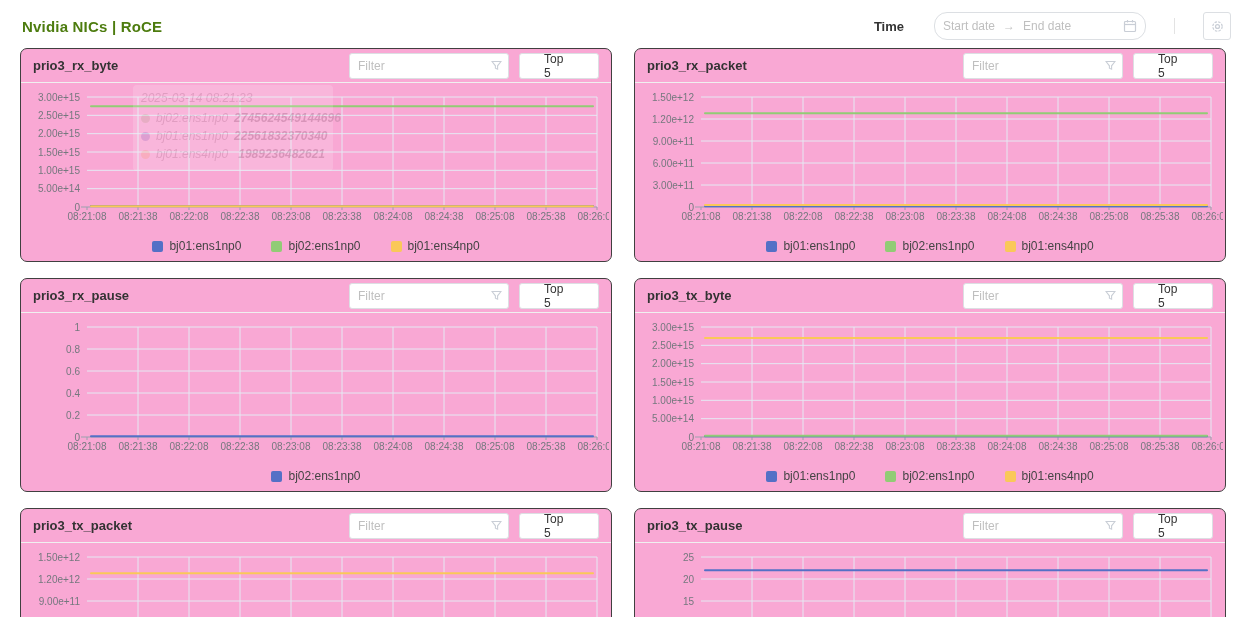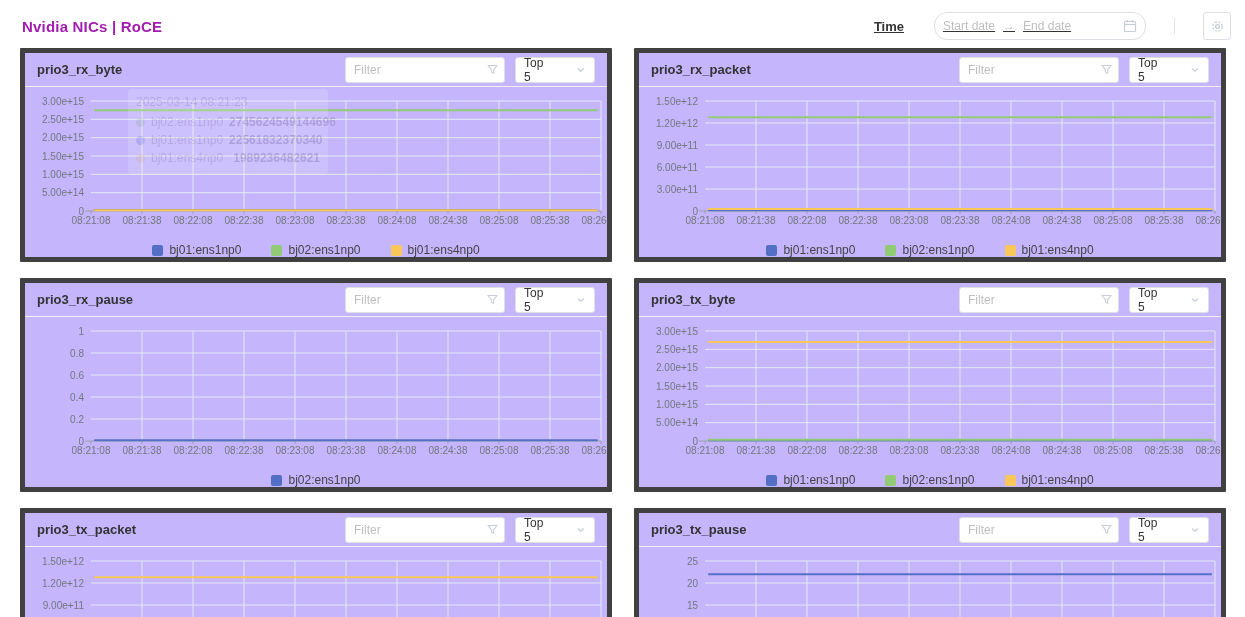--- a/index.html
+++ b/index.html
@@ -2,63 +2,63 @@
 <html><head>
 <meta charset="utf-8">
 <style>
   * { margin:0; padding:0; box-sizing:border-box; }
   html,body { width:1245px; height:617px; overflow:hidden; background:#fff;
     font-family:"Liberation Sans", sans-serif; color:#333; }
 
   
   .page-header { display:flex; justify-content:space-between; align-items:center;
     padding:12px 14px 8px 22px; height:48px; }
-  .page-title { font-size:15px; font-weight:bold; color:#a21caf; letter-spacing:.2px; }
-  .time-controls { display:flex; align-items:center; gap:28px;text-decoration:underline; }
+  .page-title { font-size:15px; font-weight:bold; color:#4d7c0f; letter-spacing:.2px; }
+  .time-controls { display:flex; align-items:center; gap:28px; }
   .time-label { font-size:13px; font-weight:bold; color:#333; margin-right:2px; }
   .date-range { display:flex; align-items:center; gap:8px; width:212px; height:28px;
     border:1px solid #dcdfe3; border-radius:13px; padding:0 8px; background:#fff; cursor:pointer;justify-content:space-between; }
   .date-range .ph { font-size:12px; color:#bfbfbf; flex:0 0 auto; }
   .date-range .ph.end { flex:1; }
   .date-range .arrow { font-size:12px; color:#c4c4c4; }
   .vdiv { width:1px; height:16px; background:#e3e3e3; }
   .gear-btn { width:28px; height:28px; border:1px solid #dcdfe3; border-radius:3px;
     background:#fff; display:flex; align-items:center; justify-content:center; cursor:pointer; }
 
   
   .grid { display:grid; grid-template-columns:592px 592px; column-gap:22px; row-gap:16px;
     padding:0 19px 0 20px; grid-auto-rows:214px; }
-  .panel { background:#c4b5fd; border:5px solid #404040; border-radius:1px;
+  .panel { background:#f9a8d4; border:1px solid #404040; border-radius:7px;
     display:flex; flex-direction:column; overflow:hidden; }
   .panel-header { height:34px; flex:0 0 34px; display:flex; align-items:center;
     justify-content:space-between; padding:0 12px; border-bottom:1px solid #f0f0f0; }
   .panel-title { font-size:13px; font-weight:bold; color:#333; }
   .panel-controls { display:flex; align-items:flex-start; gap:10px; }
   .filter-box { position:relative; width:160px; height:26px; }
   .filter-box input { width:100%; height:100%; border:1px solid #dcdfe3; border-radius:3px;
     padding:0 24px 0 8px; font-size:12px; color:#333; outline:none;
     font-family:"Liberation Sans", sans-serif; }
   .filter-box input::placeholder { color:#bfbfbf; }
   .filter-box .funnel { position:absolute; right:7px; top:7px; }
   .top-select { width:80px; height:26px; border:1px solid #dcdfe3; border-radius:3px;
-    display:flex; align-items:center; justify-content:space-between; padding:0 8px;
+    display:flex; align-items:center; justify-content:space-between; padding:0 24px;
     font-size:12px; color:#333; cursor:pointer; background:#fff;gap:24px; }
 
   
   .chart-wrap { position:relative; padding:2px 2px 0 2px; flex:1; }
   .ytick,.xtick { font-size:10px; fill:#74787e; }
   .gridline { stroke:#e5e9f3; stroke-width:1; }
   .axisline { stroke:#9aa1ad; stroke-width:1; }
   .legend { display:flex; justify-content:center; gap:30px; margin-top:8px; height:18px; }
   .legend-item { display:flex; align-items:center; gap:6px; font-size:12px; color:#444; cursor:pointer; }
   .legend-swatch { width:11px; height:11px; border-radius:2px; display:inline-block; }
 
   
-  .tooltip { position:absolute; left:103px; top:2px; width:200px; opacity:.16;
-    background:#fff; border-radius:4px; padding:6px 8px; pointer-events:none; }
+  .tooltip { position:absolute; left:112px; top:2px; width:200px; opacity:.16;
+    background:#fff; border-radius:4px; padding:6px 8px; pointer-events:none;font-style:italic; }
   .tooltip-title { font-size:12px; color:#666; margin-bottom:6px; }
   .tooltip-row { display:flex; align-items:center; gap:6px; font-size:12px; color:#666;
     margin-bottom:4px; }
   .tooltip-row .dot { width:9px; height:9px; border-radius:50%; flex:0 0 auto; }
   .tooltip-row .val { margin-left:auto; font-weight:bold; color:#333; }
 
   .icon-gray { color:#c9ced6; }
 </style>
 </head>
 <body>

